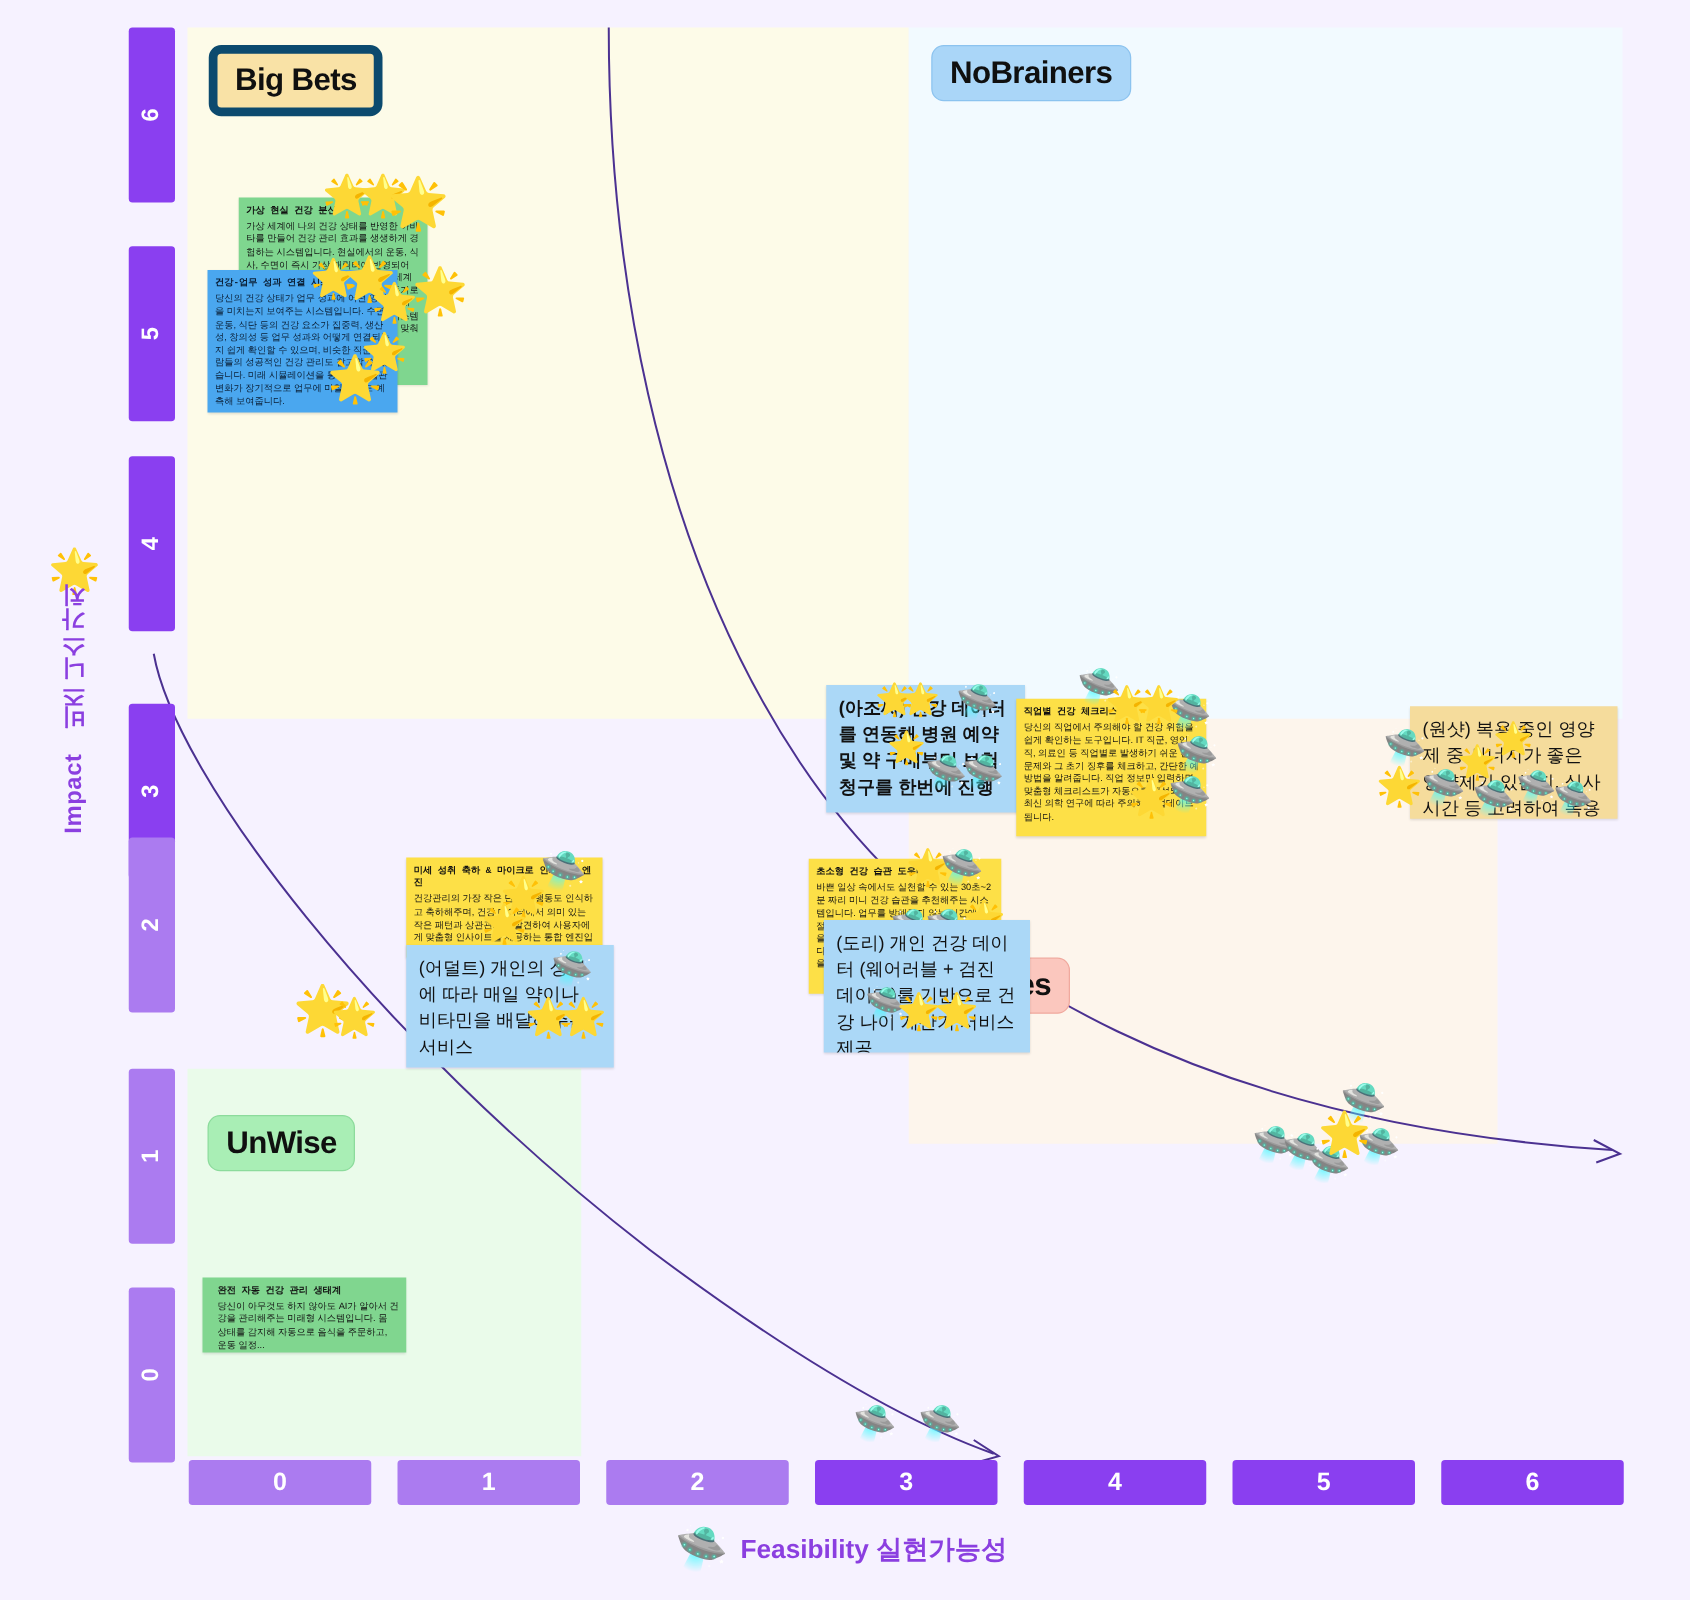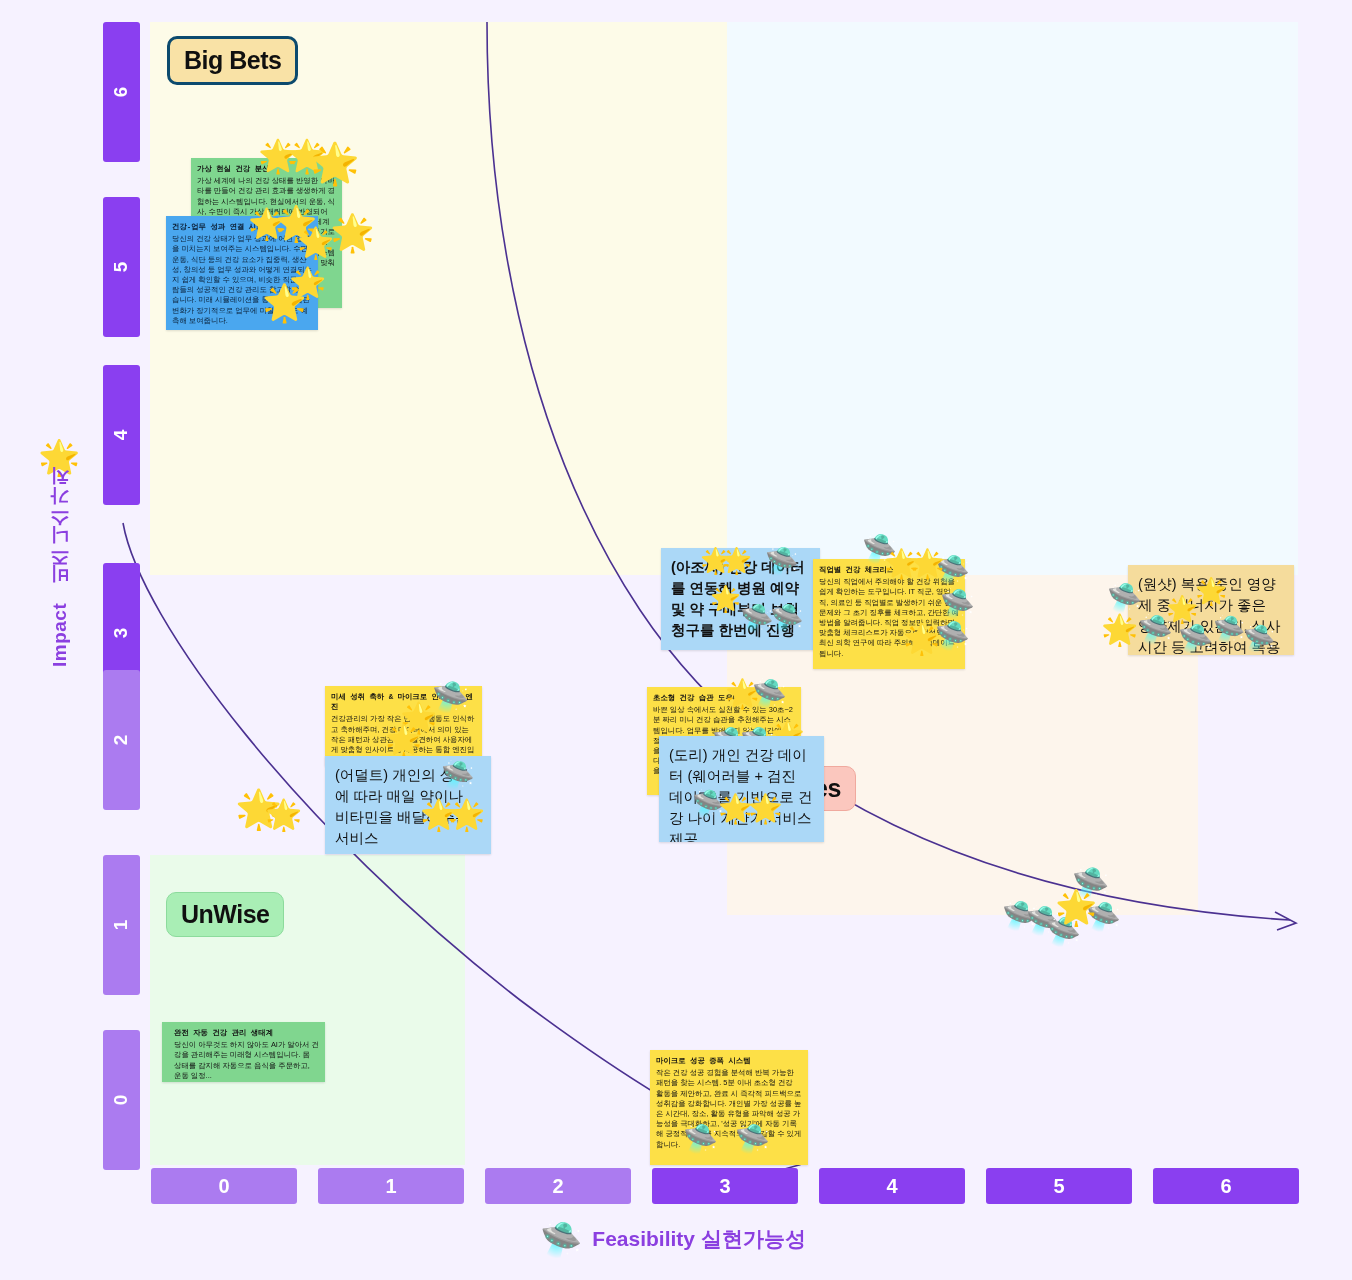--- a/index.html
+++ b/index.html
@@ -49,21 +49,21 @@
     display:flex;align-items:center;gap:10px;
   }
   #xlabel-text{color:#8b3fe0;font-weight:bold;font-size:21px;white-space:nowrap;}
 
   
   .pill{
     position:absolute;border-radius:10px;padding:7px 14px;
     font-size:25px;font-weight:bold;color:#101010;
     letter-spacing:-.5px;white-space:nowrap;
   }
-  #pill-bigbets   {left:167px; top:36px;  background:#f9e2a6; border:3px solid #0c4a6e;}
+  #pill-bigbets   {left:167px; top:36px;  background:#f9e2a6; border:7px solid #0c4a6e;}
   #pill-nobrainers{left:745px; top:36px;  background:#aad6f8; border:1px solid #8cc3ef;}
   #pill-unwise    {left:166px; top:892px; background:#a9eeb5; border:1px solid #8cdb9c;}
   #pill-utilities {left:740px; top:766px; background:#fbc7be; border:1px solid #f0a99e;}
 
   
   .card{
     position:absolute;overflow:hidden;
     box-shadow:0 1px 2px rgba(0,0,0,.12);
   }
   .card .ttl{
@@ -141,20 +141,21 @@
     <span class="deco star" style="position:static;font-size:34px;">🌟</span>
     <span id="ylabel-text">Impact 비즈니스가치</span>
   </div>
 
   <div id="xlabel-wrap">
     <span class="deco ufo" style="position:static;font-size:34px;">🛸</span>
     <span id="xlabel-text">Feasibility 실현가능성</span>
   </div>
 
   <div class="pill" id="pill-bigbets">Big Bets</div>
+  <div class="pill" id="pill-nobrainers">NoBrainers</div>
   <div class="pill" id="pill-unwise">UnWise</div>
   <div class="pill" id="pill-utilities">Utilities</div>
 
   <div class="card small c-green" style="left:191px;top:158px;width:139px;height:140px;">
     <span class="ttl">가상 현실 건강 분신</span>
     <span>가상 세계에 나의 건강 상태를 반영한 아바타를 만들어 건강 관리 효과를 생생하게 경험하는 시스템입니다. 현실에서의 운동, 식사, 수면이 즉시 가상 캐릭터에 반영되어 변화를 눈으로 확인할 수 있고, 가상 세계 속 목표를 달성하면 현실 건강 관리 동기로 이어집니다. 건강-업무 성과 연결과 함께 장기적 건강 습관 형성을 돕는 분신 시스템으로 확장되며, 사용자의 생활 패턴에 맞춰 지속적으로 진화합니다...</span>
   </div>
   <span class="deco star" style="left:258px;top:140px;font-size:32px;">🌟</span>
   <span class="deco star" style="left:287px;top:140px;font-size:32px;">🌟</span>
   <span class="deco star" style="left:310px;top:143px;font-size:40px;">🌟</span>
@@ -248,20 +249,16 @@
   <span class="deco ufo" style="left:1026px;top:907px;font-size:28px;">🛸</span>
   <span class="deco ufo" style="left:1046px;top:918px;font-size:28px;">🛸</span>
   <span class="deco star" style="left:1055px;top:890px;font-size:34px;">🌟</span>
 
   <div class="card small c-green2" style="left:162px;top:1022px;width:145px;height:50px;padding-left:12px;">
     <span class="ttl">완전 자동 건강 관리 생태계</span>
     <span>당신이 아무것도 하지 않아도 AI가 알아서 건강을 관리해주는 미래형 시스템입니다. 몸 상태를 감지해 자동으로 음식을 주문하고, 운동 일정...</span>
   </div>
 
 
-  <div class="card small c-orange" style="left:650px;top:1050px;width:146px;height:105px;">
-    <span class="ttl">마이크로 성공 증폭 시스템</span>
-    <span>작은 건강 성공 경험을 분석해 반복 가능한 패턴을 찾는 시스템. 5분 이내 초소형 건강 활동을 제안하고, 완료 시 즉각적 피드백으로 성취감을 강화합니다. 개인별 가장 성공률 높은 시간대, 장소, 활동 유형을 파악해 성공 가능성을 극대화하고, '성공 일기'에 자동 기록해 긍정적 변화를 지속적으로 체감할 수 있게 합니다.</span>
-  </div>
   <span class="deco ufo" style="left:683px;top:1125px;font-size:28px;">🛸</span>
   <span class="deco ufo" style="left:735px;top:1125px;font-size:28px;">🛸</span>
 
 </div>
 
 </body></html>

